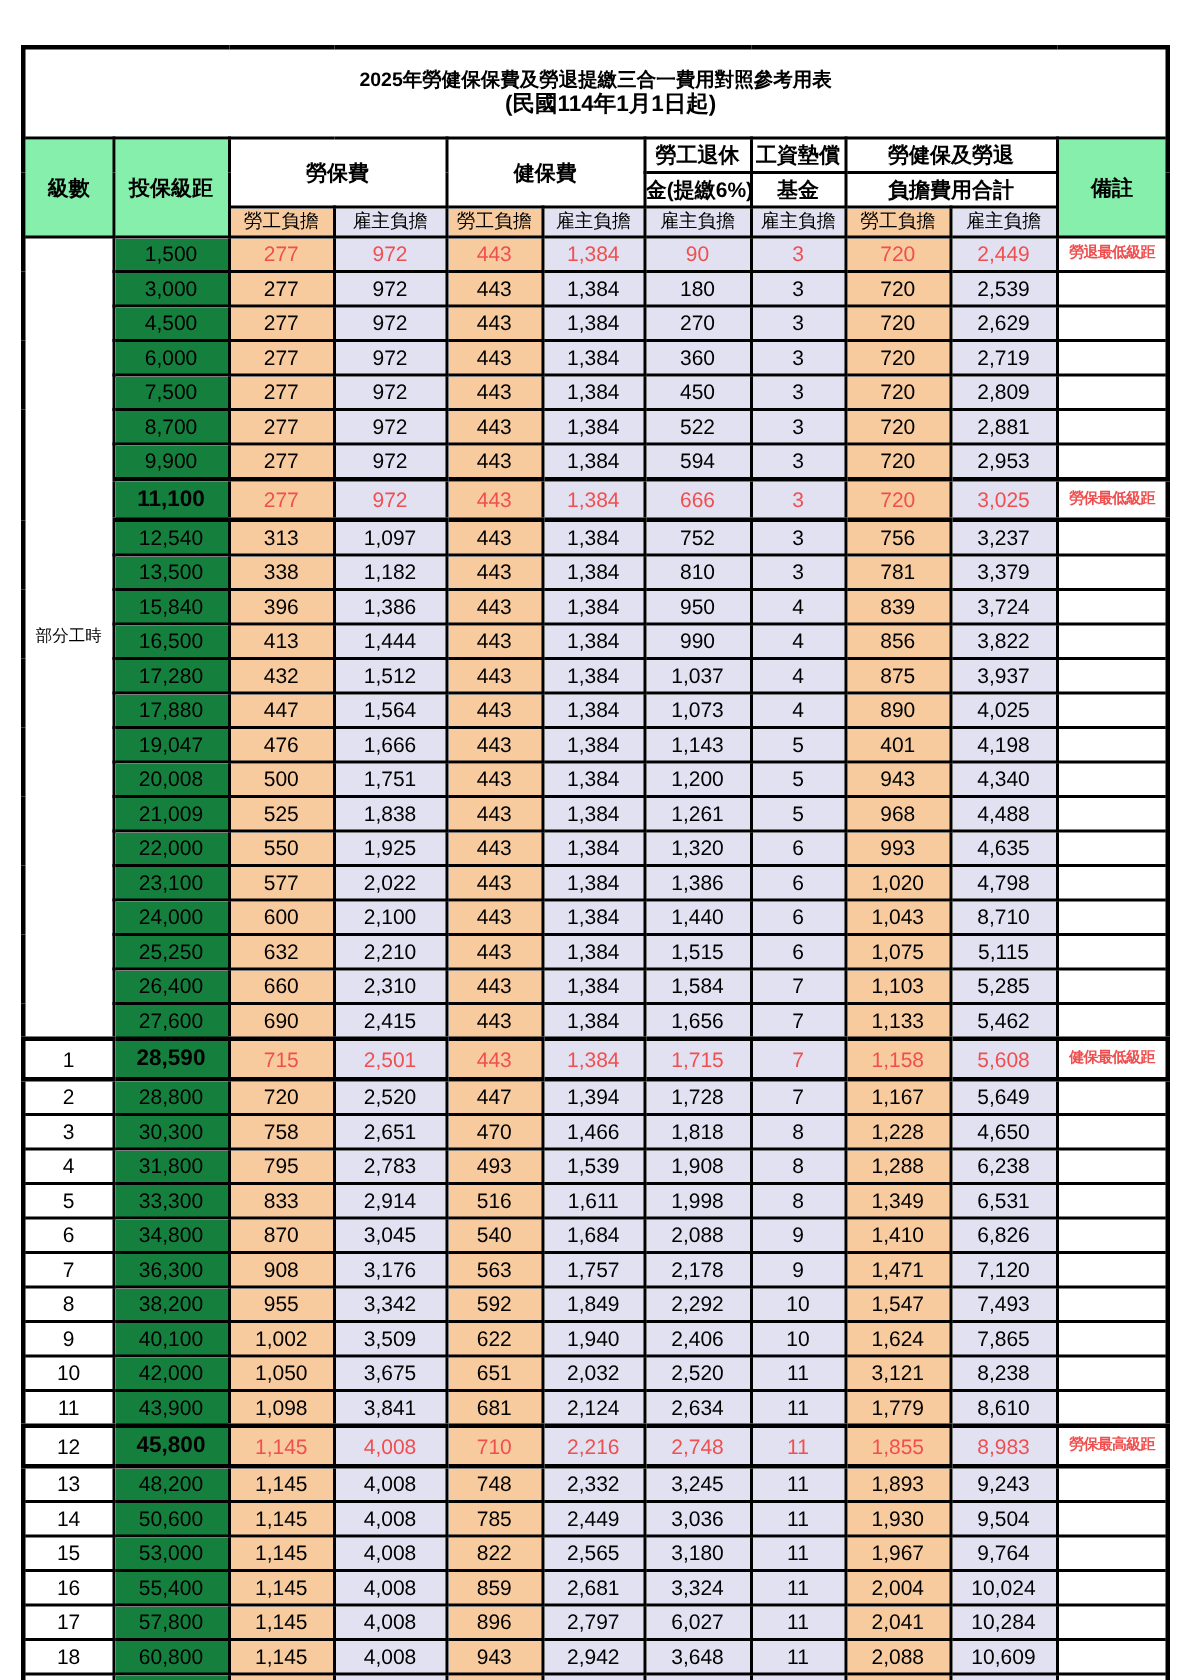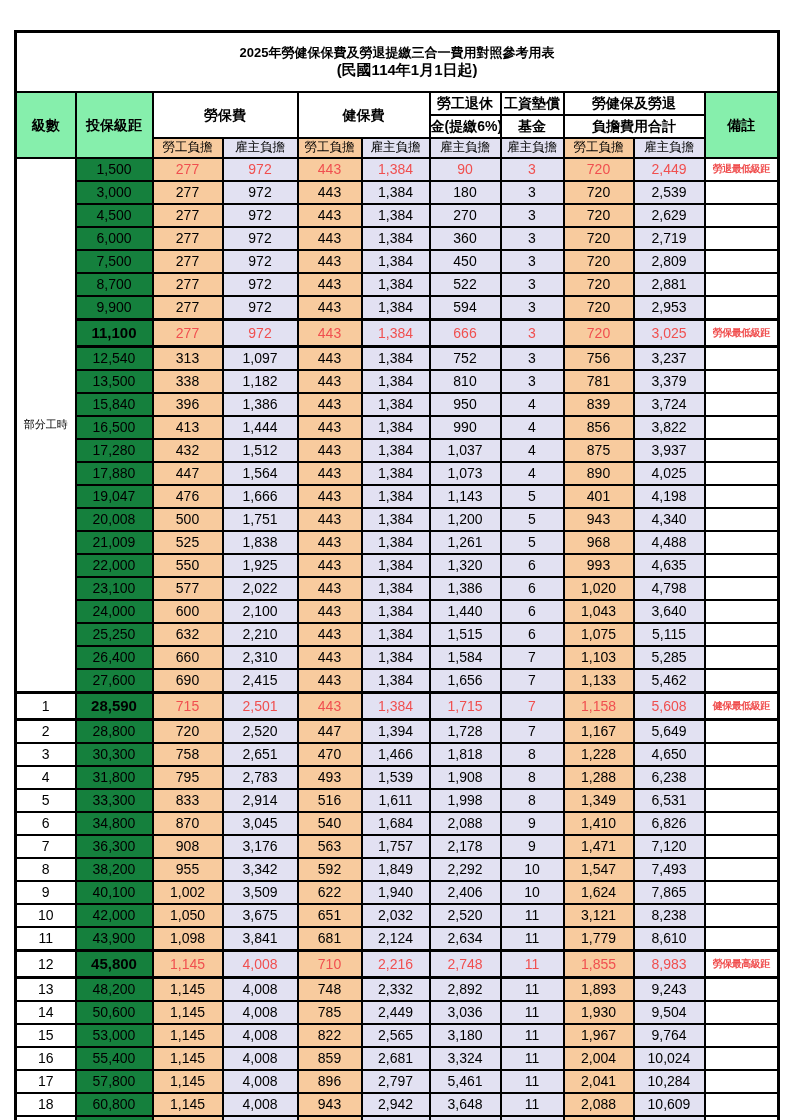--- a/index.html
+++ b/index.html
@@ -316,21 +316,21 @@
         </tr>
         <tr>
           <td class="bracket">24,000</td>
           <td class="val emp">600</td>
           <td class="val er">2,100</td>
           <td class="val emp">443</td>
           <td class="val er">1,384</td>
           <td class="val er">1,440</td>
           <td class="val er">6</td>
           <td class="val emp">1,043</td>
-          <td class="val er">3,640</td>
+          <td class="val er">8,710</td>
           <td class="remark"></td>
         </tr>
         <tr>
           <td class="bracket">25,250</td>
           <td class="val emp">632</td>
           <td class="val er">2,210</td>
           <td class="val emp">443</td>
           <td class="val er">1,384</td>
           <td class="val er">1,515</td>
           <td class="val er">6</td>
@@ -518,21 +518,21 @@
           <td class="val er">8,983</td>
           <td class="remark">勞保最高級距</td>
         </tr>
         <tr>
           <td class="level">13</td>
           <td class="bracket">48,200</td>
           <td class="val emp">1,145</td>
           <td class="val er">4,008</td>
           <td class="val emp">748</td>
           <td class="val er">2,332</td>
-          <td class="val er">2,892</td>
+          <td class="val er">3,245</td>
           <td class="val er">11</td>
           <td class="val emp">1,893</td>
           <td class="val er">9,243</td>
           <td class="remark"></td>
         </tr>
         <tr>
           <td class="level">14</td>
           <td class="bracket">50,600</td>
           <td class="val emp">1,145</td>
           <td class="val er">4,008</td>
@@ -570,21 +570,21 @@
           <td class="val er">10,024</td>
           <td class="remark"></td>
         </tr>
         <tr>
           <td class="level">17</td>
           <td class="bracket">57,800</td>
           <td class="val emp">1,145</td>
           <td class="val er">4,008</td>
           <td class="val emp">896</td>
           <td class="val er">2,797</td>
-          <td class="val er">5,461</td>
+          <td class="val er">6,027</td>
           <td class="val er">11</td>
           <td class="val emp">2,041</td>
           <td class="val er">10,284</td>
           <td class="remark"></td>
         </tr>
         <tr>
           <td class="level">18</td>
           <td class="bracket">60,800</td>
           <td class="val emp">1,145</td>
           <td class="val er">4,008</td>

